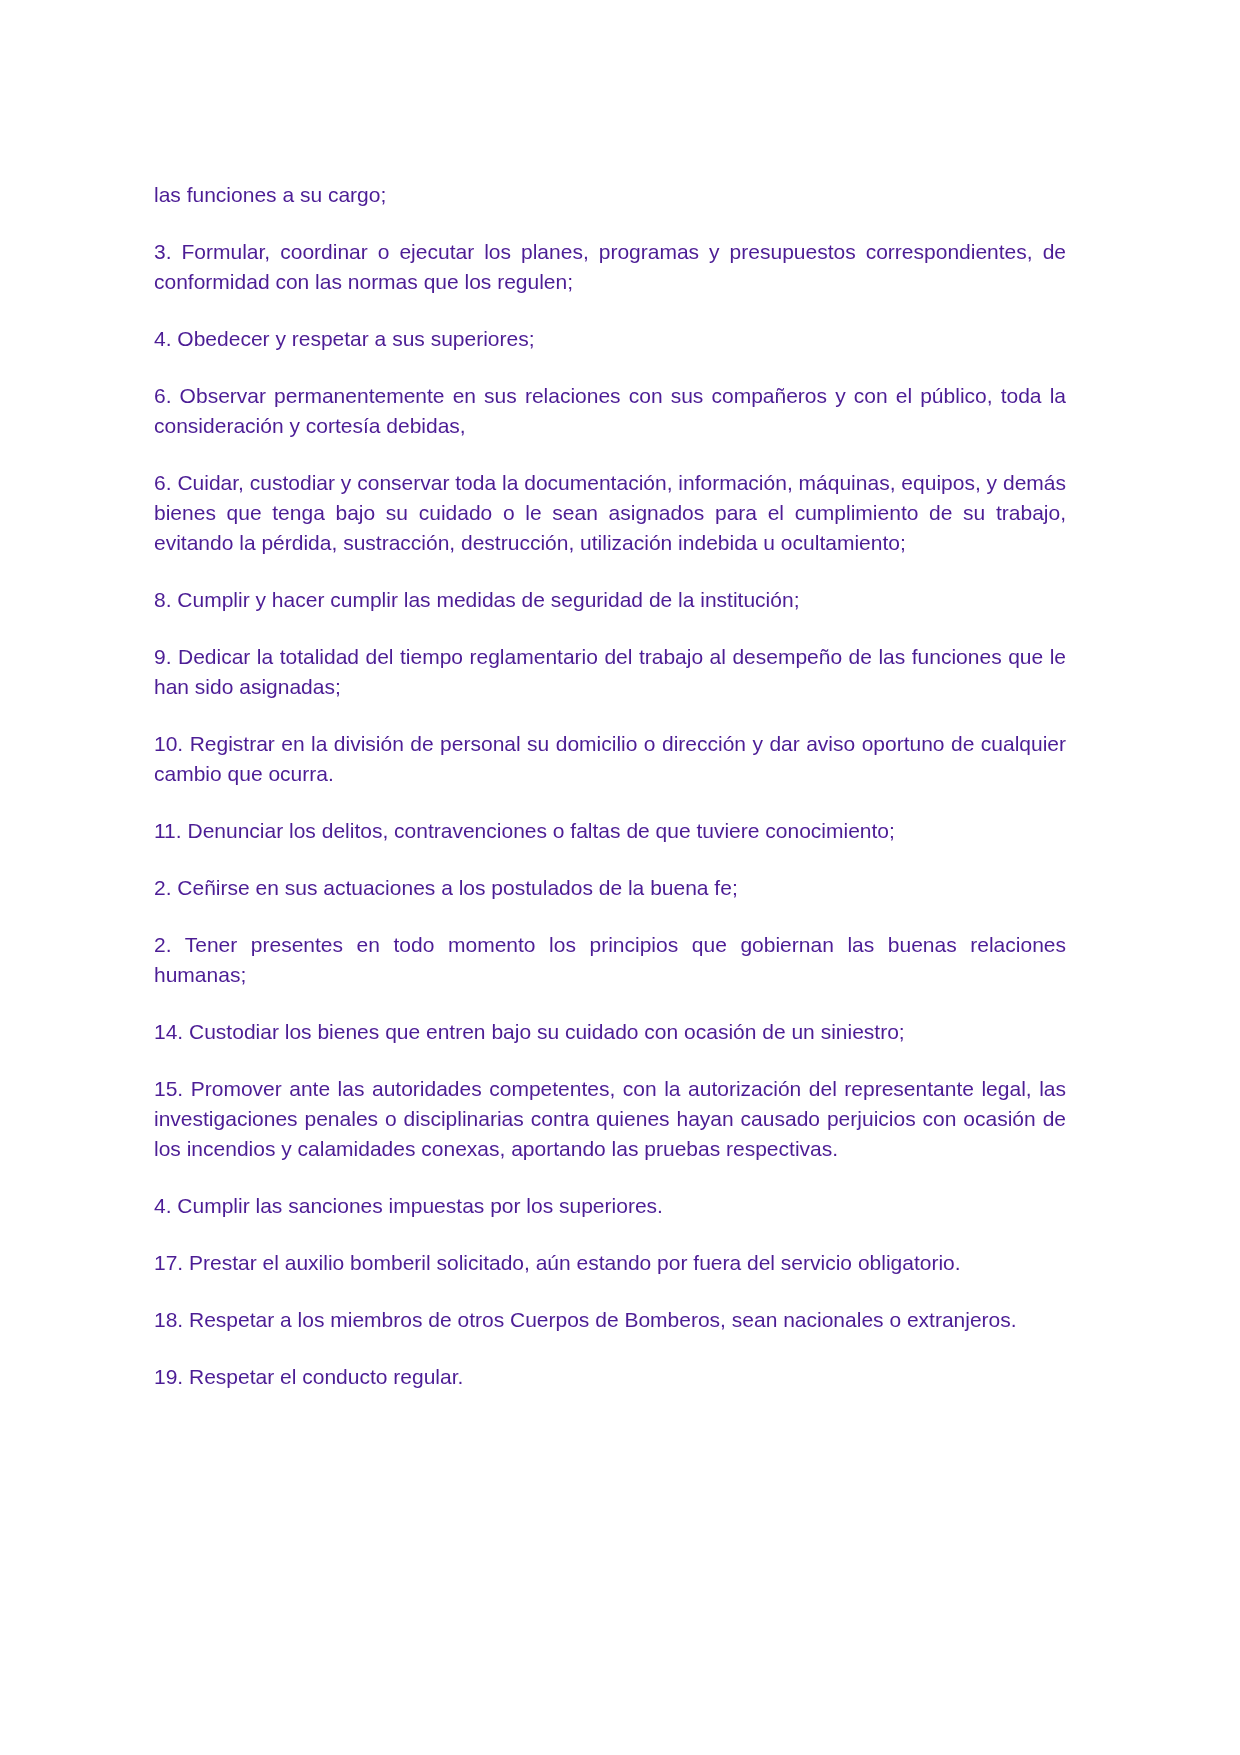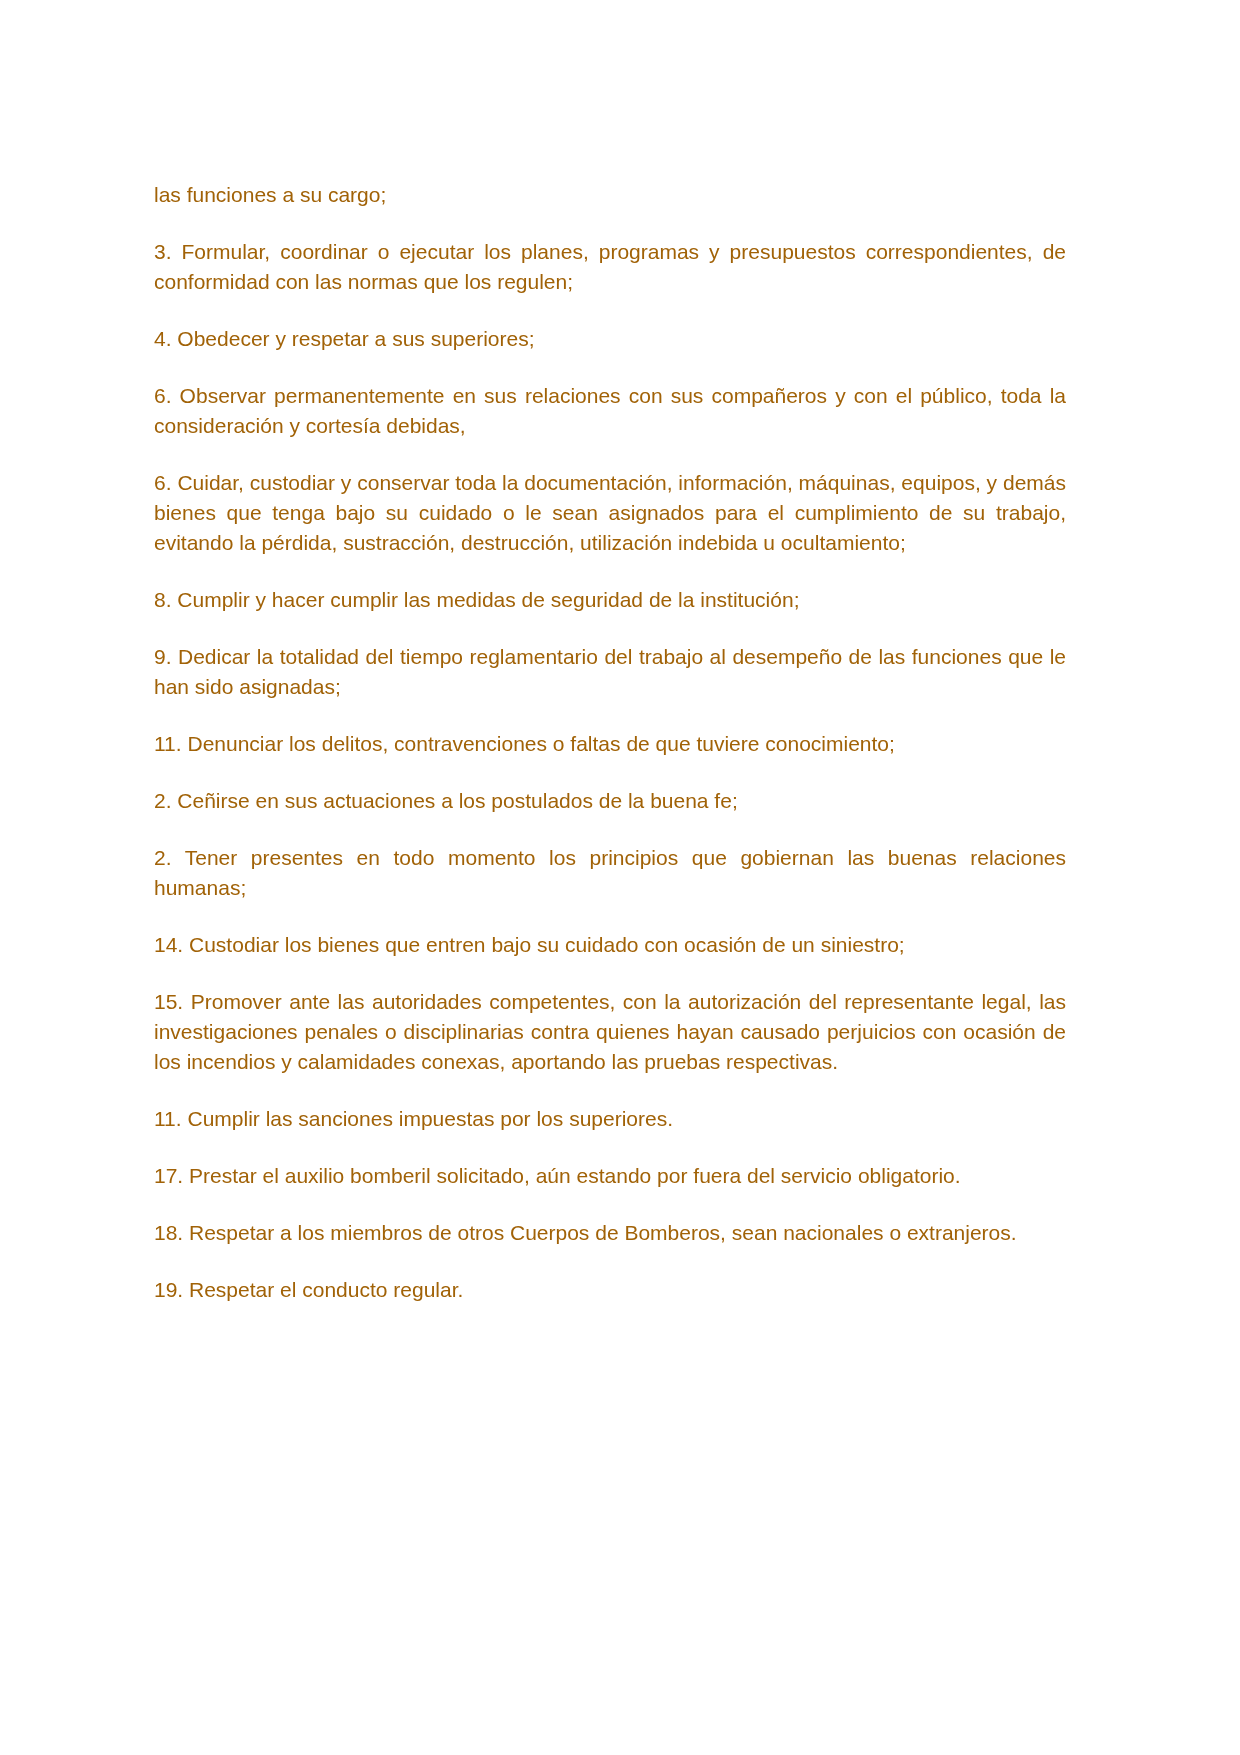--- a/index.html
+++ b/index.html
@@ -12,21 +12,21 @@
     width: 1240px;
     height: 1755px;
     background: #ffffff;
     overflow: hidden;
   }
   .text-block {
     position: absolute;
     left: 154px;
     top: 180px;
     width: 912px;
-    color: #a16207;
+    color: #4c1d95;
     font-family: "Liberation Sans", sans-serif;
     font-size: 21px;
     line-height: 30px;
     text-align: justify;
   }
   .text-block p {
     margin: 0 0 27px 0;
     padding: 0;
   }
 </style>
@@ -35,23 +35,24 @@
 
 <div class="page">
   <div class="text-block" id="paragraph-container">
       <p>las funciones a su cargo;</p>
       <p>3. Formular, coordinar o ejecutar los planes, programas y presupuestos correspondientes, de conformidad con las normas que los regulen;</p>
       <p>4. Obedecer y respetar a sus superiores;</p>
       <p>6. Observar permanentemente en sus relaciones con sus compañeros y con el público, toda la consideración y cortesía debidas,</p>
       <p>6. Cuidar, custodiar y conservar toda la documentación, información, máquinas, equipos, y demás bienes que tenga bajo su cuidado o le sean asignados para el cumplimiento de su trabajo, evitando la pérdida, sustracción, destrucción, utilización indebida u ocultamiento;</p>
       <p>8. Cumplir y hacer cumplir las medidas de seguridad de la institución;</p>
       <p>9. Dedicar la totalidad del tiempo reglamentario del trabajo al desempeño de las funciones que le han sido asignadas;</p>
+      <p>10. Registrar en la división de personal su domicilio o dirección y dar aviso oportuno de cualquier cambio que ocurra.</p>
       <p>11. Denunciar los delitos, contravenciones o faltas de que tuviere conocimiento;</p>
       <p>2. Ceñirse en sus actuaciones a los postulados de la buena fe;</p>
       <p>2. Tener presentes en todo momento los principios que gobiernan las buenas relaciones humanas;</p>
       <p>14. Custodiar los bienes que entren bajo su cuidado con ocasión de un siniestro;</p>
       <p>15. Promover ante las autoridades competentes, con la autorización del representante legal, las investigaciones penales o disciplinarias contra quienes hayan causado perjuicios con ocasión de los incendios y calamidades conexas, aportando las pruebas respectivas.</p>
-      <p>11. Cumplir las sanciones impuestas por los superiores.</p>
+      <p>4. Cumplir las sanciones impuestas por los superiores.</p>
       <p>17. Prestar el auxilio bomberil solicitado, aún estando por fuera del servicio obligatorio.</p>
       <p>18. Respetar a los miembros de otros Cuerpos de Bomberos, sean nacionales o extranjeros.</p>
       <p>19. Respetar el conducto regular.</p>
     </div>
 </div>
 
 </body></html>

